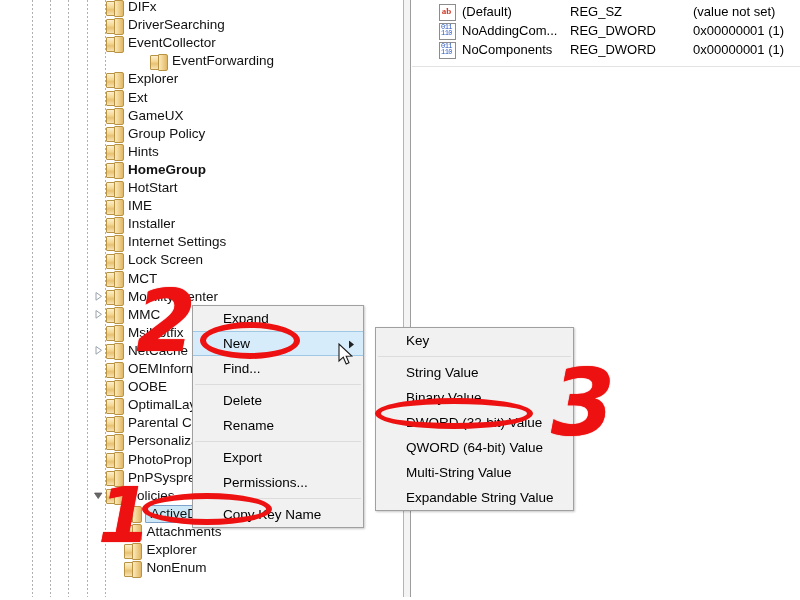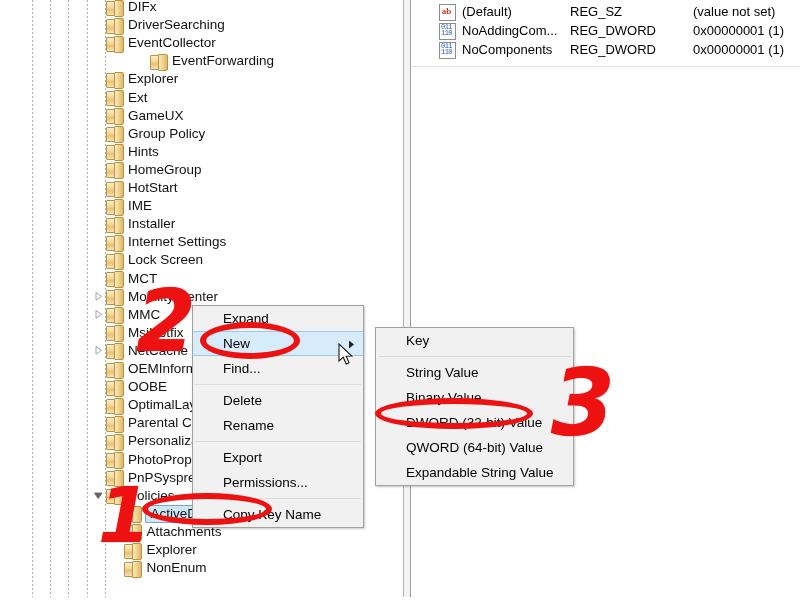--- a/index.html
+++ b/index.html
@@ -134,21 +134,21 @@
           </span>
           <span class="tree-label">Group Policy</span>
         </div>
         <div class="tree-row" style="top: 139.8px; left: 106px;">
           <span class="folder">
             <span class="fback"></span>
             <span class="fflap"></span>
           </span>
           <span class="tree-label">Hints</span>
         </div>
-        <div class="tree-row" style="top: 157.9px; left: 106px;">
+        <div class="tree-row" style="top: 157.9px; left: 106px; font-weight: bold;">
           <span class="folder">
             <span class="fback"></span>
             <span class="fflap"></span>
           </span>
           <span class="tree-label">HomeGroup</span>
         </div>
         <div class="tree-row" style="top: 176px; left: 106px; align-items: center;">
           <span class="folder">
             <span class="fback"></span>
             <span class="fflap"></span>
@@ -396,20 +396,21 @@
       <div class="ctx-item"><span>Copy Key Name</span></div>
     </div>
 
   <div class="ctxmenu" id="submenu" style="left:375px;top:327px;width:197px;">
       <div class="ctx-item"><span>Key</span></div>
       <div class="ctx-sep"></div>
       <div class="ctx-item"><span>String Value</span></div>
       <div class="ctx-item"><span>Binary Value</span></div>
       <div class="ctx-item"><span>DWORD (32-bit) Value</span></div>
       <div class="ctx-item"><span>QWORD (64-bit) Value</span></div>
+      <div class="ctx-item"><span>Multi-String Value</span></div>
       <div class="ctx-item"><span>Expandable String Value</span></div>
     </div>
 
   <div class="cursor" style="left:338px;top:343px;">
     <svg width="17" height="24" viewBox="0 0 17 24">
       <path d="M1,1 L1,18 L5.3,14.2 L8.2,21 L11,19.8 L8.2,13.2 L13.8,13 Z" fill="#ffffff" stroke="#1b1b1b" stroke-width="1.1" stroke-linejoin="miter"></path>
     </svg>
   </div>
 
   <div class="annot">

